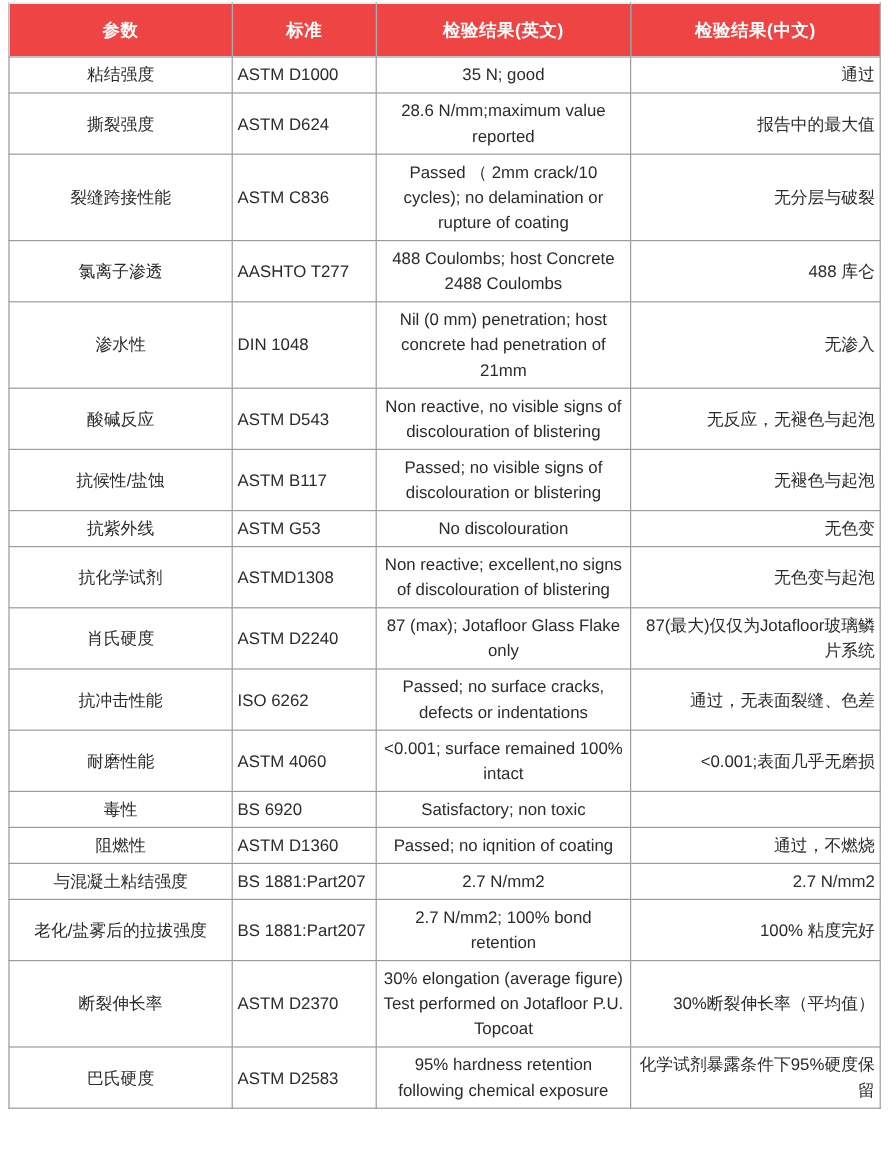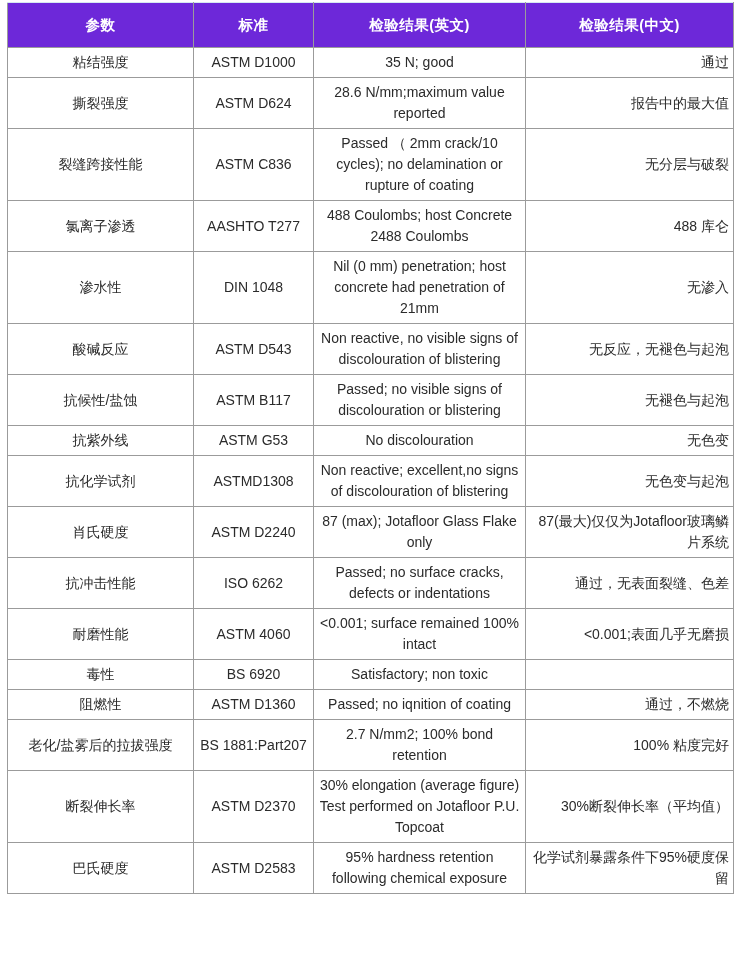--- a/index.html
+++ b/index.html
@@ -26,41 +26,41 @@
     border-collapse: collapse;
     table-layout: fixed;
     color: #2b2b2b;
   }
   table.results th,
   table.results td {
     border: 1px solid #9b9b9b;
     overflow: hidden;
   }
   table.results thead th {
-    background: #6d28d9;
+    background: #ef4444;
     color: #ffffff;
     font-weight: bold;
     font-size: 14.5px;
     height: 42px;
     text-align: center;
     border-top: 1px solid #d5e9f1;
     letter-spacing: 0.5px;
   }
   table.results td {
     font-size: 14px;
     line-height: 21px;
     padding: 4px 4px;
     vertical-align: middle;
   }
   td.col-param {
     text-align: center;
     padding-left: 25px;
   }
   td.col-standard {
-    text-align: center;
+    text-align: left;
     padding-left: 2px;
     padding-right: 2px;
   }
   td.col-en {
     text-align: center;
     padding-right: 2px;
   }
   td.col-zh {
     text-align: right;
     padding-left: 2px;
@@ -166,20 +166,26 @@
             <td class="col-en">Satisfactory; non toxic</td>
             <td class="col-zh"></td>
           </tr>
           <tr>
             <td class="col-param">阻燃性</td>
             <td class="col-standard">ASTM D1360</td>
             <td class="col-en">Passed; no iqnition of coating</td>
             <td class="col-zh">通过，不燃烧</td>
           </tr>
           <tr>
+            <td class="col-param">与混凝土粘结强度</td>
+            <td class="col-standard">BS 1881:Part207</td>
+            <td class="col-en">2.7 N/mm2</td>
+            <td class="col-zh">2.7 N/mm2</td>
+          </tr>
+          <tr>
             <td class="col-param">老化/盐雾后的拉拔强度</td>
             <td class="col-standard">BS 1881:Part207</td>
             <td class="col-en">2.7 N/mm2; 100% bond retention</td>
             <td class="col-zh">100% 粘度完好</td>
           </tr>
           <tr>
             <td class="col-param">断裂伸长率</td>
             <td class="col-standard">ASTM D2370</td>
             <td class="col-en">30% elongation (average figure) Test performed on Jotafloor P.U. Topcoat</td>
             <td class="col-zh">30%断裂伸长率（平均值）</td>

